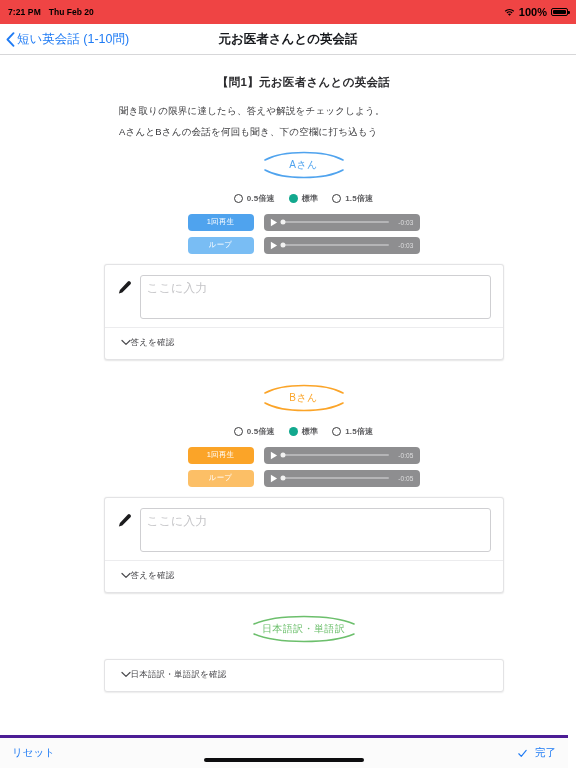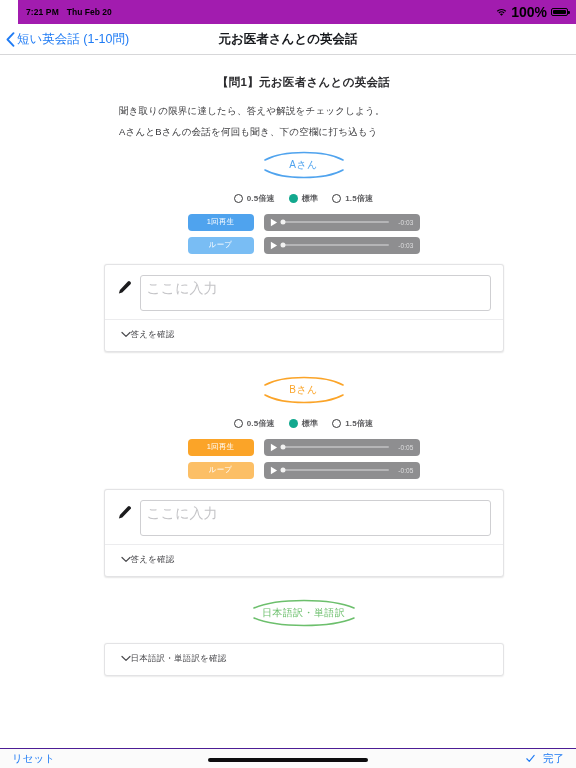--- a/index.html
+++ b/index.html
@@ -10,28 +10,27 @@
     overflow: hidden;
   }
   body { position: relative; display: flex; flex-direction: column; }
 
   
   .statusbar {
     height: 16px; flex: 0 0 16px;
     display: flex; align-items: center;
     padding: 12px 8px;
     font-size: 8.5px; color: #000;
-    background: #a21caf;
-    margin-left: 18px;
+    background: #ef4444;
   }
   .sb-left { display: flex; align-items: center; gap: 8px; }
   .sb-right { margin-left: auto; display: flex; align-items: center; gap: 4px; }
   .sb-time { font-weight: 600; letter-spacing: .1px; }
   .sb-date { font-weight: 600; }
-  .sb-pct { font-weight: 600; font-size: 14px; }
+  .sb-pct { font-weight: 600; font-size: 11px; }
   .wifi-ico { width: 11px; height: 9px; display: block; }
   .batt {
     width: 17px; height: 8px; border: 1px solid #000; border-radius: 2px;
     position: relative; display: inline-block;
   }
   .batt::after {
     content: ""; position: absolute; right: -2.5px; top: 2px;
     width: 1.5px; height: 3px; background: #000; border-radius: 0 1px 1px 0;
   }
   .batt i { position: absolute; left: 1px; top: 1px; bottom: 1px; right: 1px; background: #000; border-radius: 1px; display: block; }
@@ -151,46 +150,46 @@
     border: 1px solid #e3e3e5;
     border-radius: 3px;
     box-shadow: 0 0.5px 1.5px rgba(0,0,0,.10);
   }
   .card-input-row {
     display: flex; align-items: flex-start; gap: 8px;
     padding: 10px 12px 8px 12px;
   }
   .pencil-ico { width: 15px; height: 15px; display: block; flex: 0 0 auto; margin-top: 5px; }
   .ta {
-    flex: 1 1 auto; height: 36px;
+    flex: 1 1 auto; height: 44px;
     border: 1px solid #cfcfd2; border-radius: 3px;
     background: #fff;
     font-family: "Liberation Sans", "DejaVu Sans", sans-serif;
-    font-size: 14px; color: #2b2b2e;
+    font-size: 12px; color: #2b2b2e;
     padding: 4px 6px; resize: none; outline: none;
   }
   .ta::placeholder { color: #c4c4c7; }
   .card-divider { height: 1px; background: #ececee; margin: 0 0 0 0; }
   .accordion {
     display: flex; align-items: center; gap: 0;
     padding: 9px 12px 10px 16px;
     cursor: pointer;
   }
   .chev-down { width: 10px; height: 7px; display: block; flex: 0 0 auto; }
   .accordion-label { font-size: 8.5px; color: #46464a; letter-spacing: .2px; }
 
   
   .card.flat { margin-top: 14px; box-shadow: 0 0.5px 1.5px rgba(0,0,0,.08); }
 
   
   .toolbar {
-    position: absolute; left: 0; right: 0; bottom: 0;
-    height: 20px;
+    position: absolute; left: 0; right: 8px; bottom: 0;
+    height: 33px;
     background: #fbfbfb;
-    border-top: 1px solid #4c1d95;
+    border-top: 3px solid #4c1d95;
     display: flex; align-items: center;
     padding: 0 12px;
   }
   .tb-reset { font-size: 10.5px; color: #1f7bf4; cursor: pointer; }
   .tb-done {
     margin-left: auto; font-size: 10.5px; color: #1f7bf4;
     display: flex; align-items: center; gap: 8px; cursor: pointer;
   }
   .check-ico { width: 9px; height: 9px; display: block; }
   .home-indicator {

